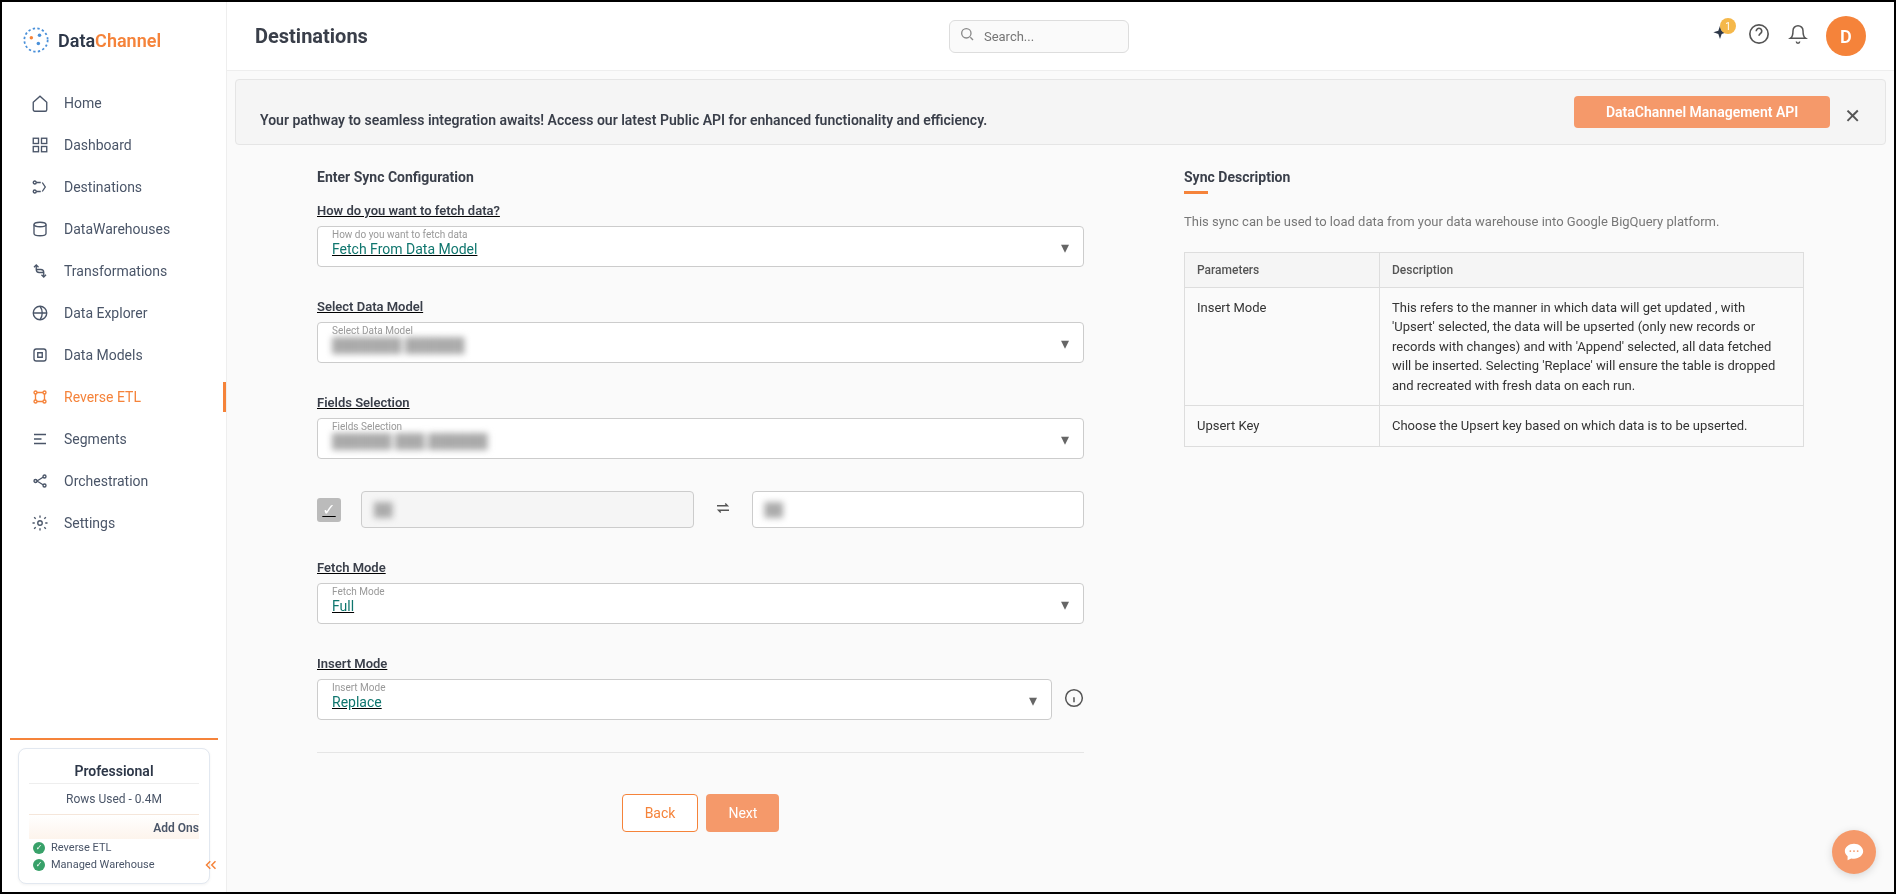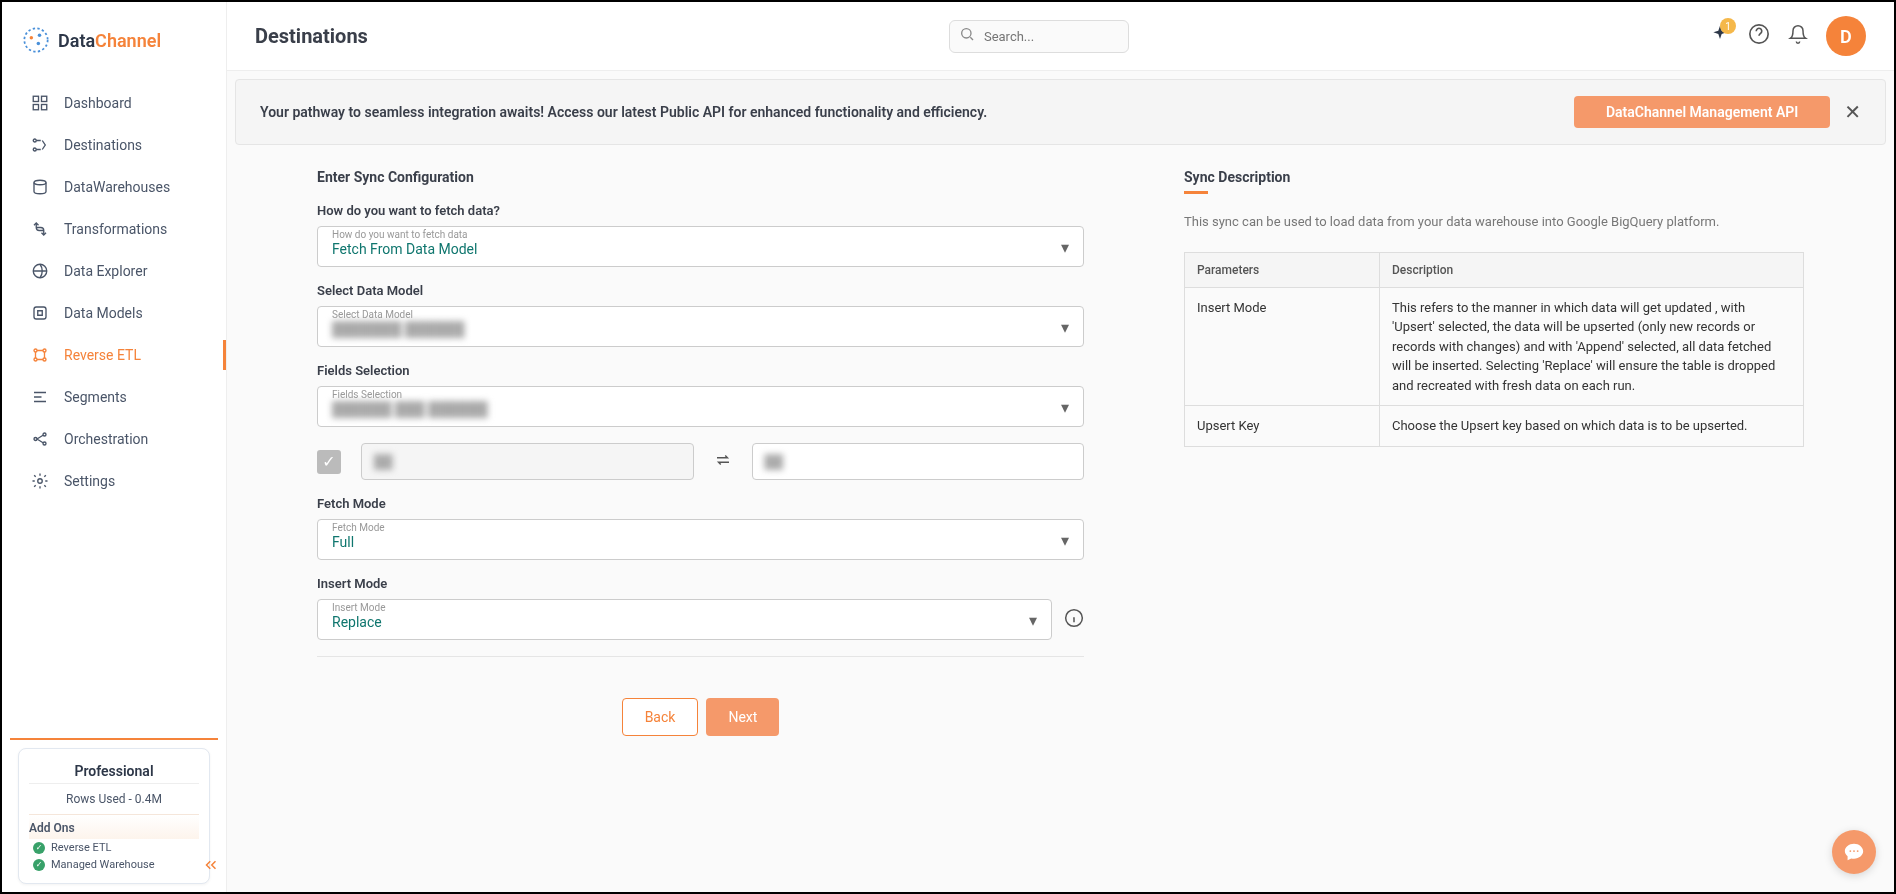--- a/index.html
+++ b/index.html
@@ -18,50 +18,50 @@
 .nav { flex: 1; padding: 8px 0; }
 .nav-item { display: flex; align-items: center; gap: 14px; padding: 11px 28px; color: #4a5568; font-size: 14px; cursor: pointer; position: relative; }
 .nav-item.active { color: #f5833a; }
 .nav-item.active::after { content: ''; position: absolute; right: 0; top: 6px; bottom: 6px; width: 3px; background: #f5833a; }
 .nav-icon { width: 20px; height: 20px; display: flex; align-items: center; justify-content: center; color: inherit; }
 
 .sidebar-footer { padding: 8px; border-top: 2px solid #f5833a; margin: 0 8px; }
 .plan-card { background: #fff; border: 1px solid #e2e8f0; border-radius: 8px; padding: 10px; box-shadow: 0 1px 3px rgba(0,0,0,0.05); }
 .plan-name { text-align: center; font-weight: 600; color: #2d3748; font-size: 14px; padding: 4px; border-bottom: 1px solid #eee; }
 .plan-rows { text-align: center; font-size: 12px; color: #4a5568; padding: 8px 0; }
-.plan-addons-title { text-align: left; font-size: 12px; font-weight: 600; color: #4a5568; padding: 6px 0 4px; border-top: 1px solid #f5e6da; background: linear-gradient(#fff, #fdf4ec); }
+.plan-addons-title { text-align: right; font-size: 12px; font-weight: 600; color: #4a5568; padding: 6px 0 4px; border-top: 1px solid #f5e6da; background: linear-gradient(#fff, #fdf4ec); }
 .addon-row { display: flex; align-items: center; gap: 6px; font-size: 11px; color: #4a5568; padding: 2px 4px; }
 .addon-check { width: 12px; height: 12px; background: #38a169; border-radius: 50%; display: flex; align-items: center; justify-content: center; color: #fff; font-size: 8px; }
 
 .collapse-btn { position: absolute; bottom: 14px; right: 6px; color: #f5833a; cursor: pointer; }
 
 
 .main { flex: 1; display: flex; flex-direction: column; background: #fafafa; }
 
 .topbar { display: flex; align-items: center; padding: 14px 28px; background: #fff; border-bottom: 1px solid #eee; }
 .page-title { font-size: 20px; font-weight: 700; color: #3a3f4a; flex: 0 0 auto; margin-right: auto; }
 .search-wrap { flex: 0 0 auto; margin: 0 auto; position: relative; }
 .search-input { width: 180px; padding: 8px 12px 8px 34px; border: 1px solid #ddd; border-radius: 6px; font-size: 13px; background: #fafafa; }
 .search-icon-pos { position: absolute; left: 10px; top: 50%; transform: translateY(-50%); color: #888; }
 .topbar-right { display: flex; align-items: center; gap: 18px; margin-left: auto; }
 .topbar-icon { color: #555; cursor: pointer; position: relative; }
 .badge-1 { position: absolute; top: -6px; right: -6px; background: #f5b84a; color: #fff; border-radius: 50%; width: 16px; height: 16px; font-size: 10px; display: flex; align-items: center; justify-content: center; }
 .avatar { width: 40px; height: 40px; border-radius: 50%; background: #f5833a; color: #fff; display: flex; align-items: center; justify-content: center; font-weight: 600; font-size: 18px; cursor: pointer; }
 
-.banner { display: flex; align-items: center; padding: 16px 24px; background: #f5f5f5; border: 1px solid #e5e5e5; margin: 8px 8px 0; border-radius: 4px; }
+.banner { display: flex; align-items: flex-end; padding: 16px 24px; background: #f5f5f5; border: 1px solid #e5e5e5; margin: 8px 8px 0; border-radius: 4px; }
 .banner-text { color: #3a3f4a; font-size: 14px; font-weight: 600; }
 .banner-btn { margin-left: auto; background: #f5996a; color: #fff; padding: 8px 32px; border-radius: 4px; font-size: 14px; font-weight: 600; cursor: pointer; }
 .banner-close { margin-left: 14px; color: #555; cursor: pointer; font-size: 20px; }
 
 .content { flex: 1; display: flex; padding: 24px 90px; gap: 100px; overflow: hidden; }
 
 .form-col { flex: 1; max-width: 820px; }
 .section-title { font-size: 14px; font-weight: 700; color: #3a3f4a; margin-bottom: 18px; }
 
-.field-group { margin-bottom: 16px; }
+.field-group { margin-bottom: 32px; text-decoration: underline; }
 .field-label { font-size: 13px; font-weight: 600; color: #3a3f4a; margin-bottom: 8px; }
 .select-wrap { position: relative; border: 1px solid #ccc; border-radius: 4px; background: #fff; padding: 12px 14px 8px; }
 .select-floating { position: absolute; top: 2px; left: 14px; font-size: 10px; color: #999; }
 .select-value { font-size: 14px; color: #0f766e; }
 .select-value.blur { filter: blur(3px); color: #aaa; }
 .select-caret { position: absolute; right: 14px; top: 50%; transform: translateY(-50%); color: #666; }
 
 .rename-row { display: flex; align-items: center; gap: 20px; margin-top: 10px; }
 .rename-check { width: 24px; height: 24px; background: #bbb; border-radius: 3px; display: flex; align-items: center; justify-content: center; color: #fff; }
 .rename-input { flex: 1; border: 1px solid #ccc; border-radius: 4px; padding: 10px 12px; font-size: 13px; background: #f5f5f5; }
@@ -98,20 +98,28 @@
       <svg class="logo-mark" viewBox="0 0 24 24">
           <circle cx="12" cy="12" r="10" fill="none" stroke="#4a90d9" stroke-width="1.5" stroke-dasharray="2 2"></circle>
           <circle cx="8" cy="10" r="1.5" fill="#f5833a"></circle>
           <circle cx="15" cy="8" r="1.5" fill="#4a90d9"></circle>
           <circle cx="14" cy="15" r="1.5" fill="#4a90d9"></circle>
         </svg>
       <span class="logo-text"><span class="data">Data</span><span class="channel">Channel</span></span>
     </div>
 
     <nav class="nav">
+      <div class="nav-item">
+        <span class="nav-icon">
+            <svg width="18" height="18" viewBox="0 0 24 24" fill="none" stroke="currentColor" stroke-width="1.8">
+              <path d="M3 11l9-8 9 8v10a2 2 0 01-2 2H5a2 2 0 01-2-2z"></path>
+            </svg>
+          </span>
+        <span>Home</span>
+      </div>
       <div class="nav-item">
         <span class="nav-icon">
             <svg width="18" height="18" viewBox="0 0 24 24" fill="none" stroke="currentColor" stroke-width="1.8">
               <rect x="3" y="3" width="7" height="7"></rect>
               <rect x="14" y="3" width="7" height="7"></rect>
               <rect x="3" y="14" width="7" height="7"></rect>
               <rect x="14" y="14" width="7" height="7"></rect>
             </svg>
           </span>
         <span>Dashboard</span>

